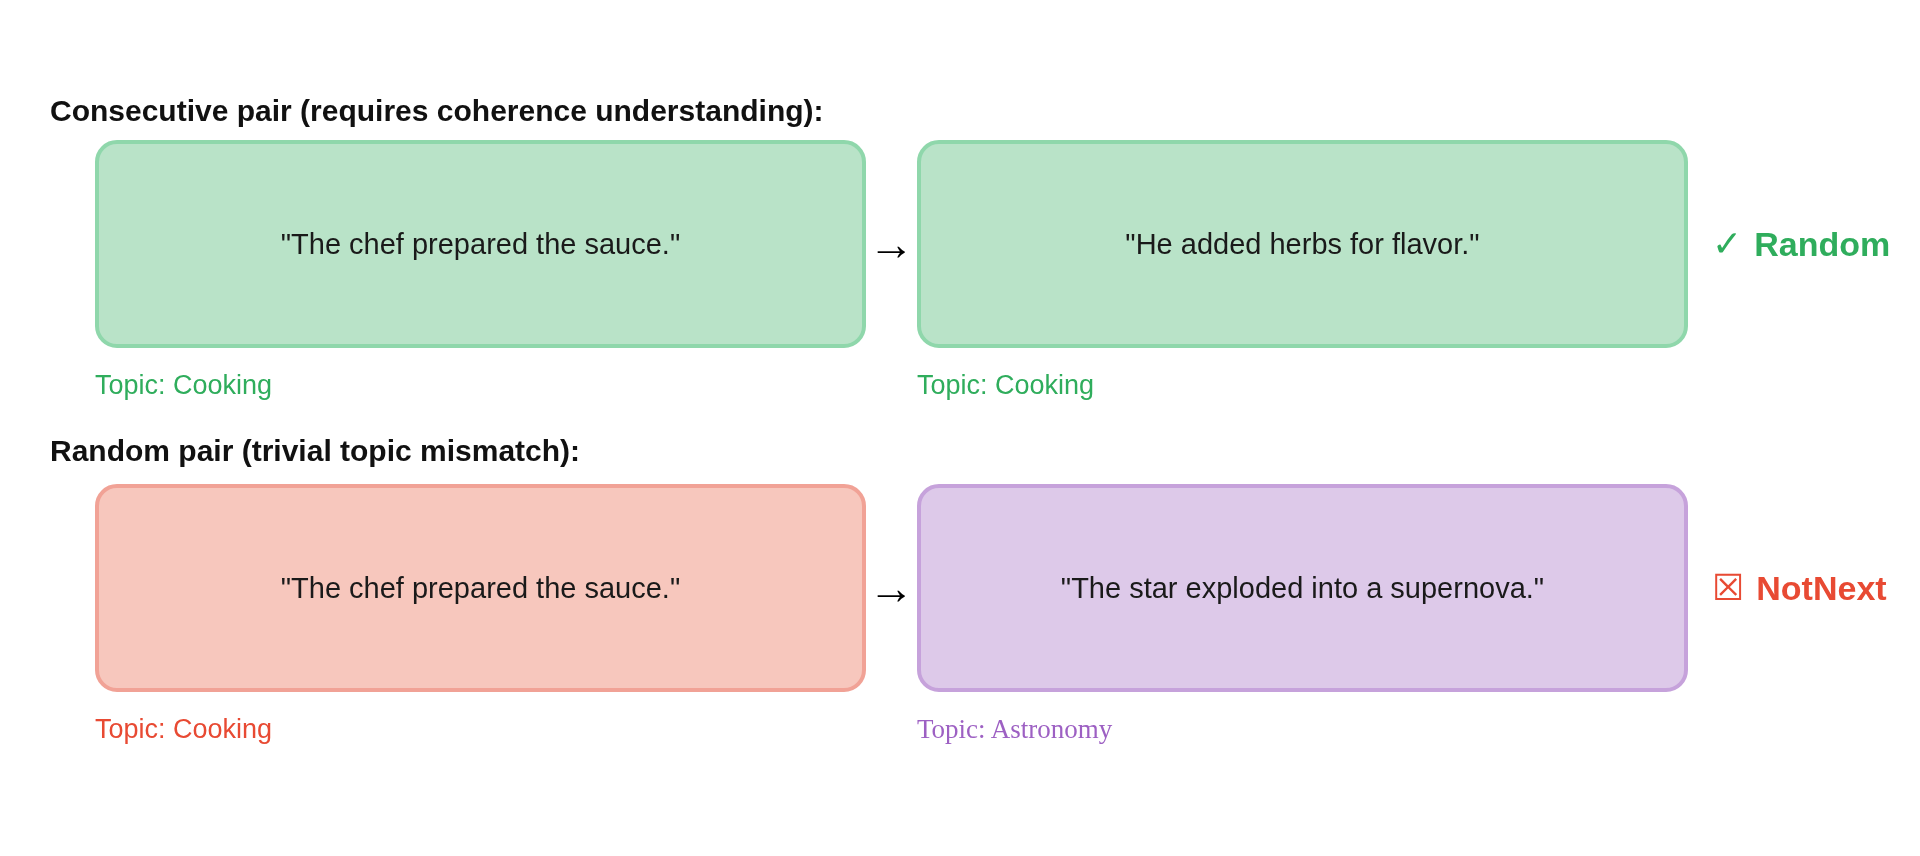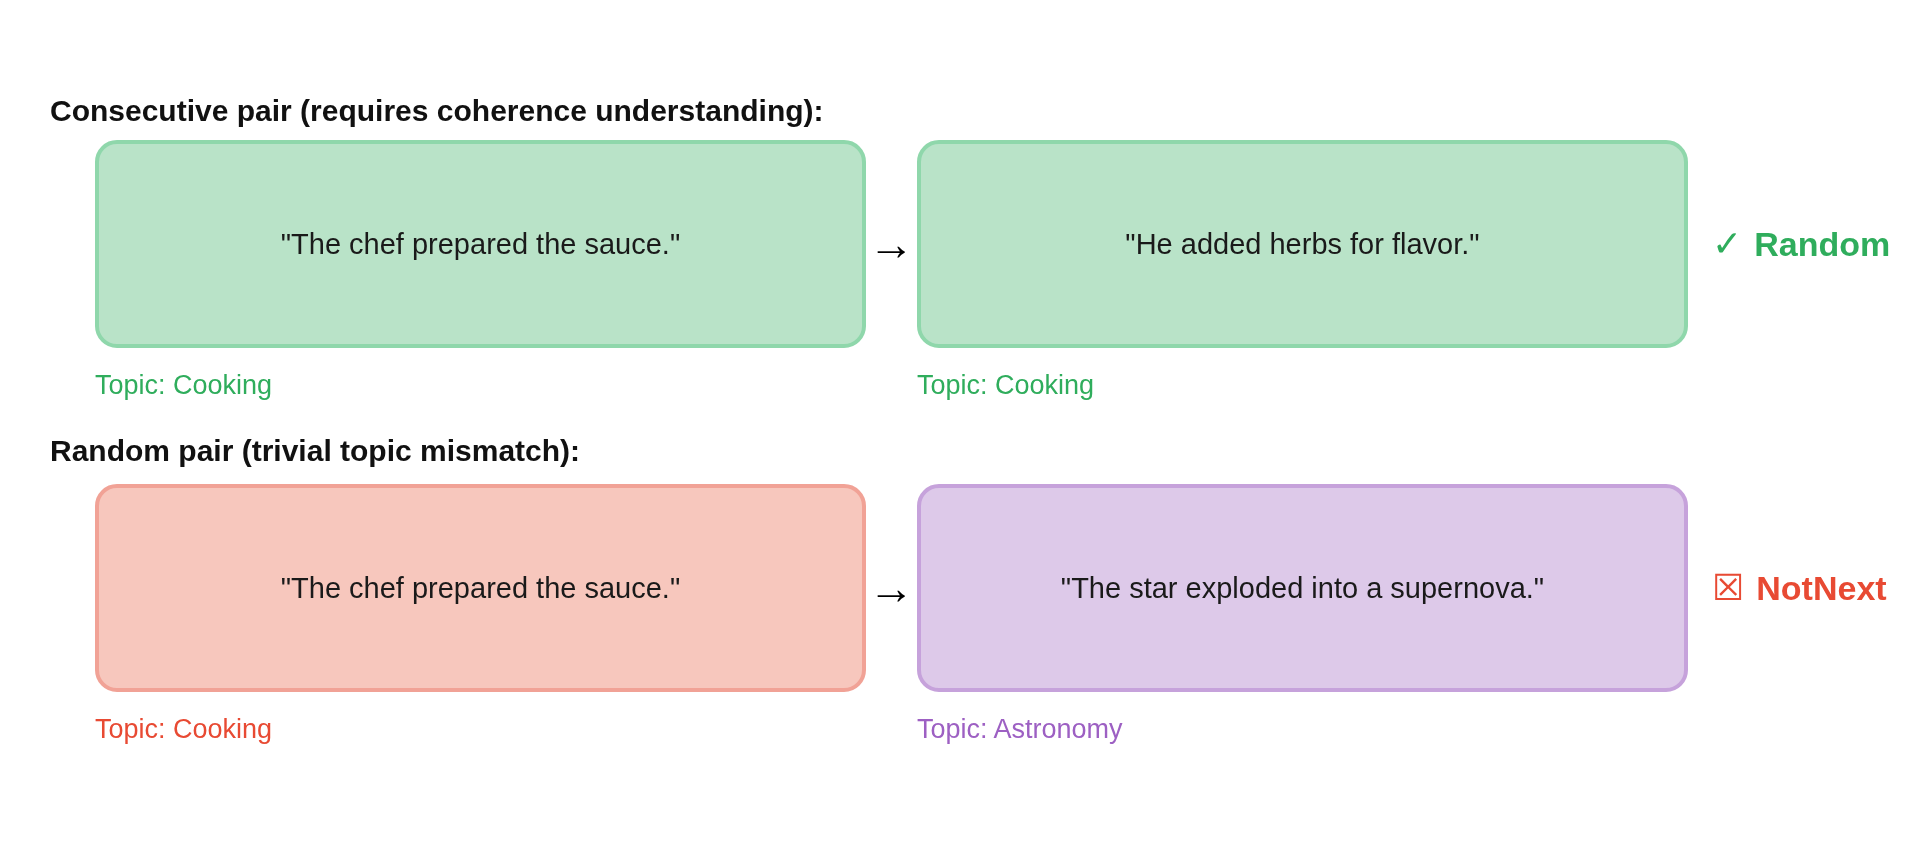--- a/index.html
+++ b/index.html
@@ -88,21 +88,21 @@
     text-align: left;
     font-size: 27px;
     white-space: nowrap;
   }
   .topics-1 { top: 370px; }
   .topics-2 { top: 714px; }
   .topic-left  { left: 95px; }
   .topic-right { left: 917px; }
   .topic-label.green  { color: var(--green-text); }
   .topic-label.red    { color: var(--red-text); }
-  .topic-label.purple { color: var(--purple-text); }
+  .topic-label.purple { color: var(--purple-text); font-family: Liberation Serif, serif; }
 </style>
 </head>
 <body>
 
 <div class="canvas">
 
   <div class="section-heading heading-1">Consecutive pair (requires coherence understanding):</div>
 
   <div class="pair-box green row-1 box-left">
     <div class="sentence">"The chef prepared the sauce."</div>

